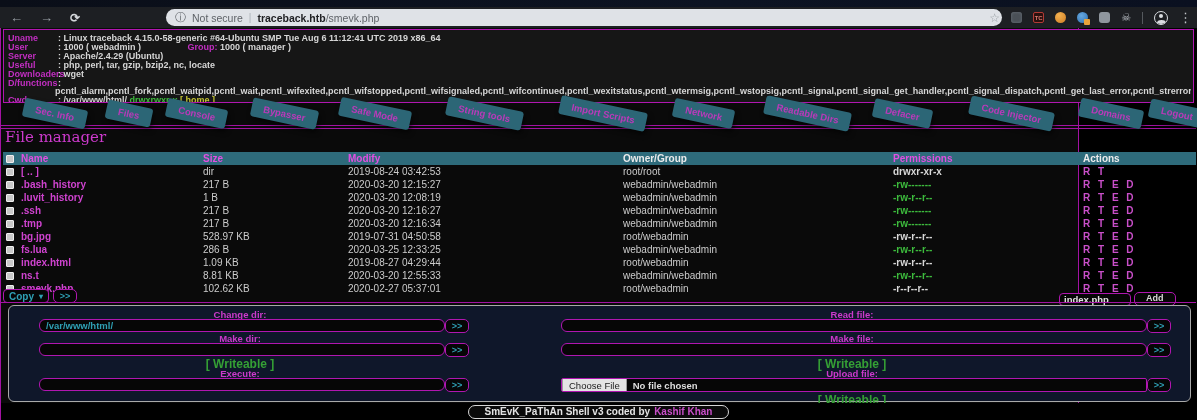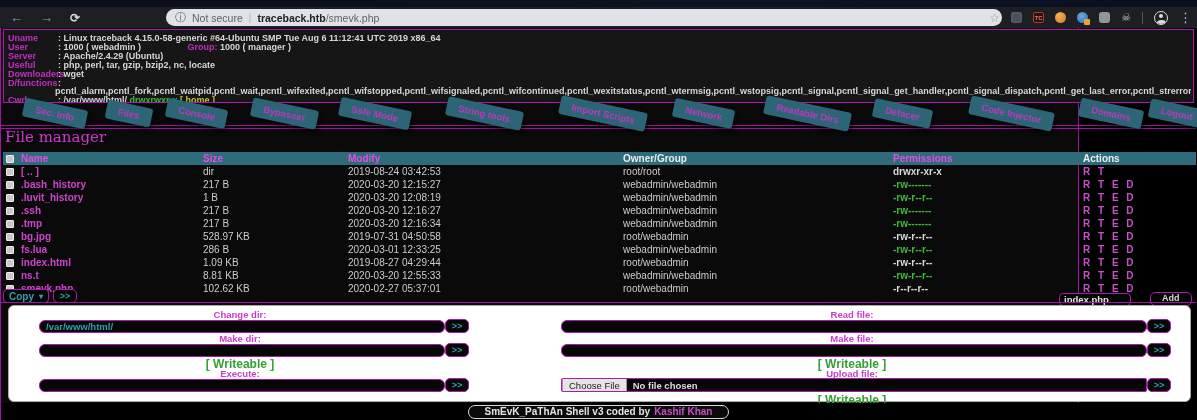--- a/index.html
+++ b/index.html
@@ -65,30 +65,30 @@
   td.c-perm { font-weight:bold; color:#d8d8d8; }
   td.c-perm[data-perm="g"] { color:#3dbb3d; }
   td.c-act { color:#c94fc9; font-weight:bold; word-spacing:5px; cursor:pointer; }
   .cbx { width:8px; height:8px; background:#c9c9c9; border:1px solid #efefef; border-radius:1px; cursor:pointer; }
 
   .copyrow { position:absolute; left:2px; top:261px; display:flex; gap:4px; align-items:center; }
   .fakeselect { display:flex; align-items:center; gap:5px; background:#060606; border:1px solid #b016b0; border-radius:4px;
                 color:#2fa0b4; font-size:10px; font-weight:bold; padding:0 5px; height:14px; cursor:pointer; }
   .gobtn { background:#060606; border:1px solid #b016b0; border-radius:5px; color:#2fa0b4; font-size:9px; font-weight:bold;
            height:14px; min-width:24px; padding:0 4px; cursor:pointer; line-height:11px; }
-  .defacebox { position:absolute; top:264px; left:1058px; display:flex; gap:19px; align-items:center; }
+  .defacebox { position:absolute; top:264px; left:1058px; display:flex; gap:3px; align-items:center; }
   .definput { width:72px; height:13px; background:#060606; border:1px solid #b016b0; border-radius:4px;
               color:#e2e2e2; font-size:9.5px; font-weight:bold; padding:0 4px; }
   .defbtn { background:#060606; border:1px solid #b016b0; border-radius:5px; color:#d8d8d8; font-size:9px; font-weight:bold;
             height:14px; padding:0 5px; cursor:pointer; }
 
-  .forms-panel { position:absolute; left:7px; top:277px; width:1183px; height:97px; background:#ffffff;
+  .forms-panel { position:absolute; left:7px; top:277px; width:1183px; height:97px; background:#0f172a;
                  border:1px solid #a9a9a9; border-radius:6px; }
   .fp-label { position:absolute; font-size:9.5px; font-weight:bold; color:#cb3acb; text-align:center; }
-  .fp-row { position:absolute; display:flex; gap:0; align-items:center; }
+  .fp-row { position:absolute; display:flex; gap:0; align-items:flex-start; }
   .fp-input { flex:1; height:13px; background:#060606; border:1px solid #b016b0; border-radius:6px;
               color:#2fa0b4; font-size:9.5px; font-weight:bold; padding:0 6px; }
   .writeable { position:absolute; font-size:12px; font-weight:bold; color:#35a035; text-align:center; }
   .filebox { flex:1; display:flex; align-items:center; gap:6px; height:14px; background:#060606;
              border:1px solid #b016b0; border-radius:2px; overflow:hidden; }
   .choosebtn { background:#e4e4e4; color:#1c1c1c; border:1px solid #9b9b9b; font-size:9.5px; height:14px;
                padding:0 6px; cursor:pointer; }
   .nofile { color:#dddddd; font-size:9.5px; font-weight:bold; }
 
   .footer { position:absolute; left:0; top:375px; width:1195px; height:17px; background:#000;
@@ -252,21 +252,21 @@
           <td class="c-own">root/webadmin</td>
           <td class="c-perm" data-perm="w">-rw-r--r--</td>
           <td class="c-act">R T E D</td>
         </tr>
       <tr>
           <td>
             <div class="cbx"></div>
           </td>
           <td class="c-name">fs.lua</td>
           <td class="c-size">286 B</td>
-          <td class="c-mod">2020-03-01 12:33:25</td>
+          <td class="c-mod">2020-03-25 12:33:25</td>
           <td class="c-own">webadmin/webadmin</td>
           <td class="c-perm" data-perm="g">-rw-r--r--</td>
           <td class="c-act">R T E D</td>
         </tr>
       <tr>
           <td>
             <div class="cbx"></div>
           </td>
           <td class="c-name">index.html</td>
           <td class="c-size">1.09 KB</td>

